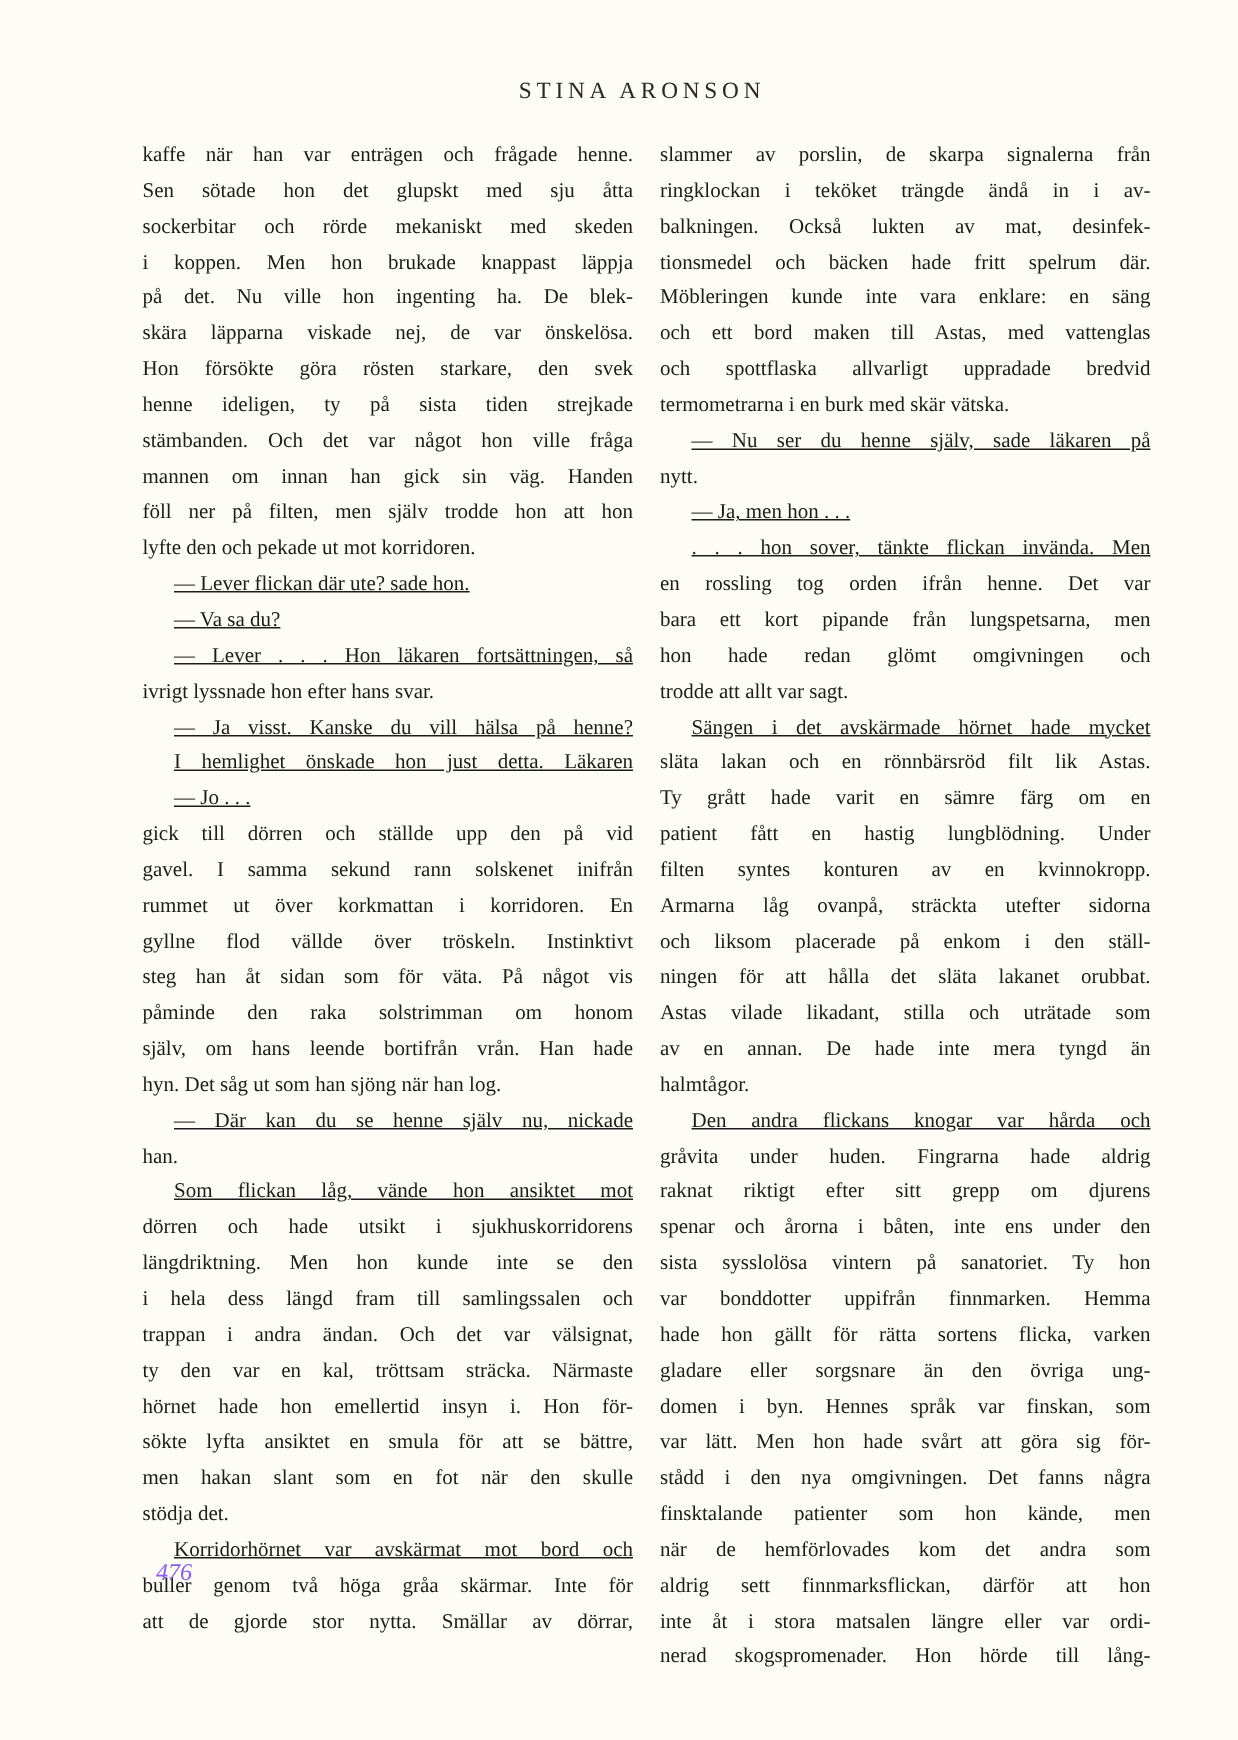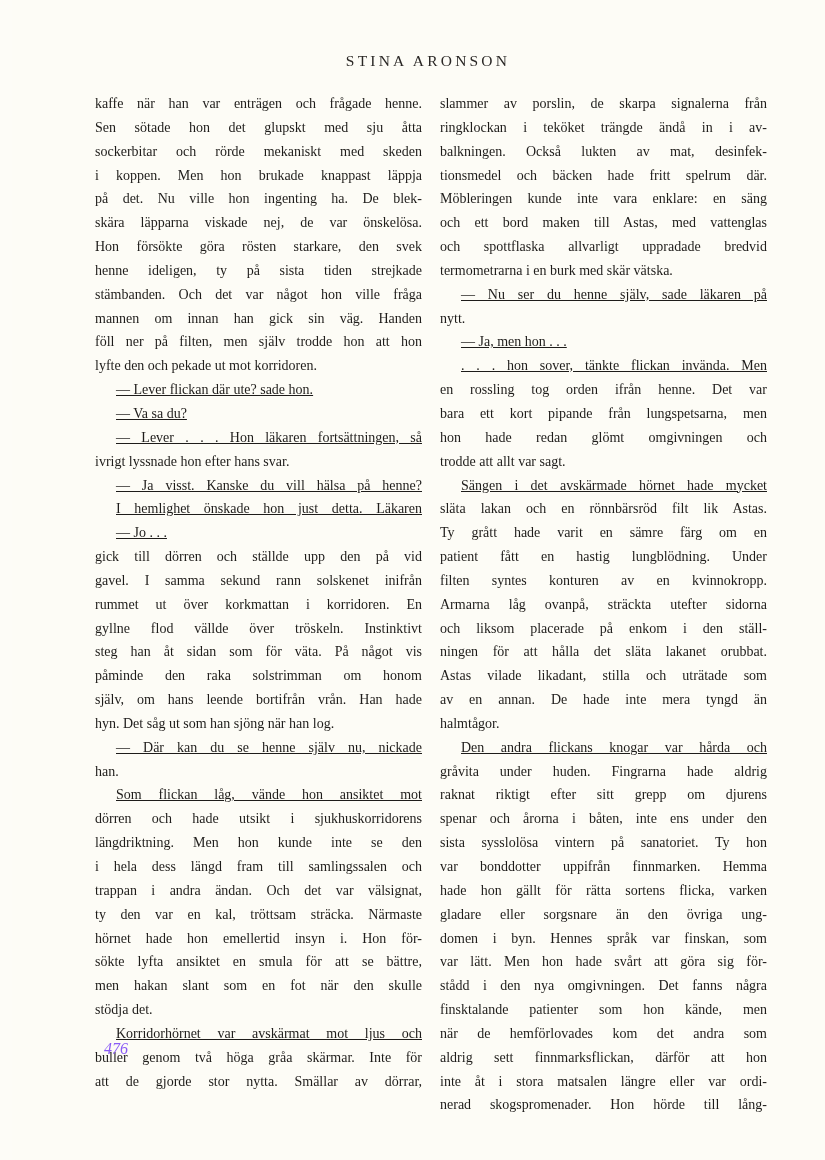--- a/index.html
+++ b/index.html
@@ -101,21 +101,21 @@
       <span class="line indent">Som flickan låg, vände hon ansiktet mot</span>
       <span class="line">dörren och hade utsikt i sjukhuskorridorens</span>
       <span class="line">längdriktning. Men hon kunde inte se den</span>
       <span class="line">i hela dess längd fram till samlingssalen och</span>
       <span class="line">trappan i andra ändan. Och det var välsignat,</span>
       <span class="line">ty den var en kal, tröttsam sträcka. Närmaste</span>
       <span class="line">hörnet hade hon emellertid insyn i. Hon för-</span>
       <span class="line">sökte lyfta ansiktet en smula för att se bättre,</span>
       <span class="line">men hakan slant som en fot när den skulle</span>
       <span class="line last">stödja det.</span>
-      <span class="line indent">Korridorhörnet var avskärmat mot ljus och</span>
+      <span class="line indent">Korridorhörnet var avskärmat mot bord och</span>
       <span class="line">buller genom två höga gråa skärmar. Inte för</span>
       <span class="line">att de gjorde stor nytta. Smällar av dörrar,</span>
     </div>
   <div class="column col-right" id="col-right">
       <span class="line">slammer av porslin, de skarpa signalerna från</span>
       <span class="line">ringklockan i teköket trängde ändå in i av-</span>
       <span class="line">balkningen. Också lukten av mat, desinfek-</span>
       <span class="line">tionsmedel och bäcken hade fritt spelrum där.</span>
       <span class="line">Möbleringen kunde inte vara enklare: en säng</span>
       <span class="line">och ett bord maken till Astas, med vattenglas</span>

